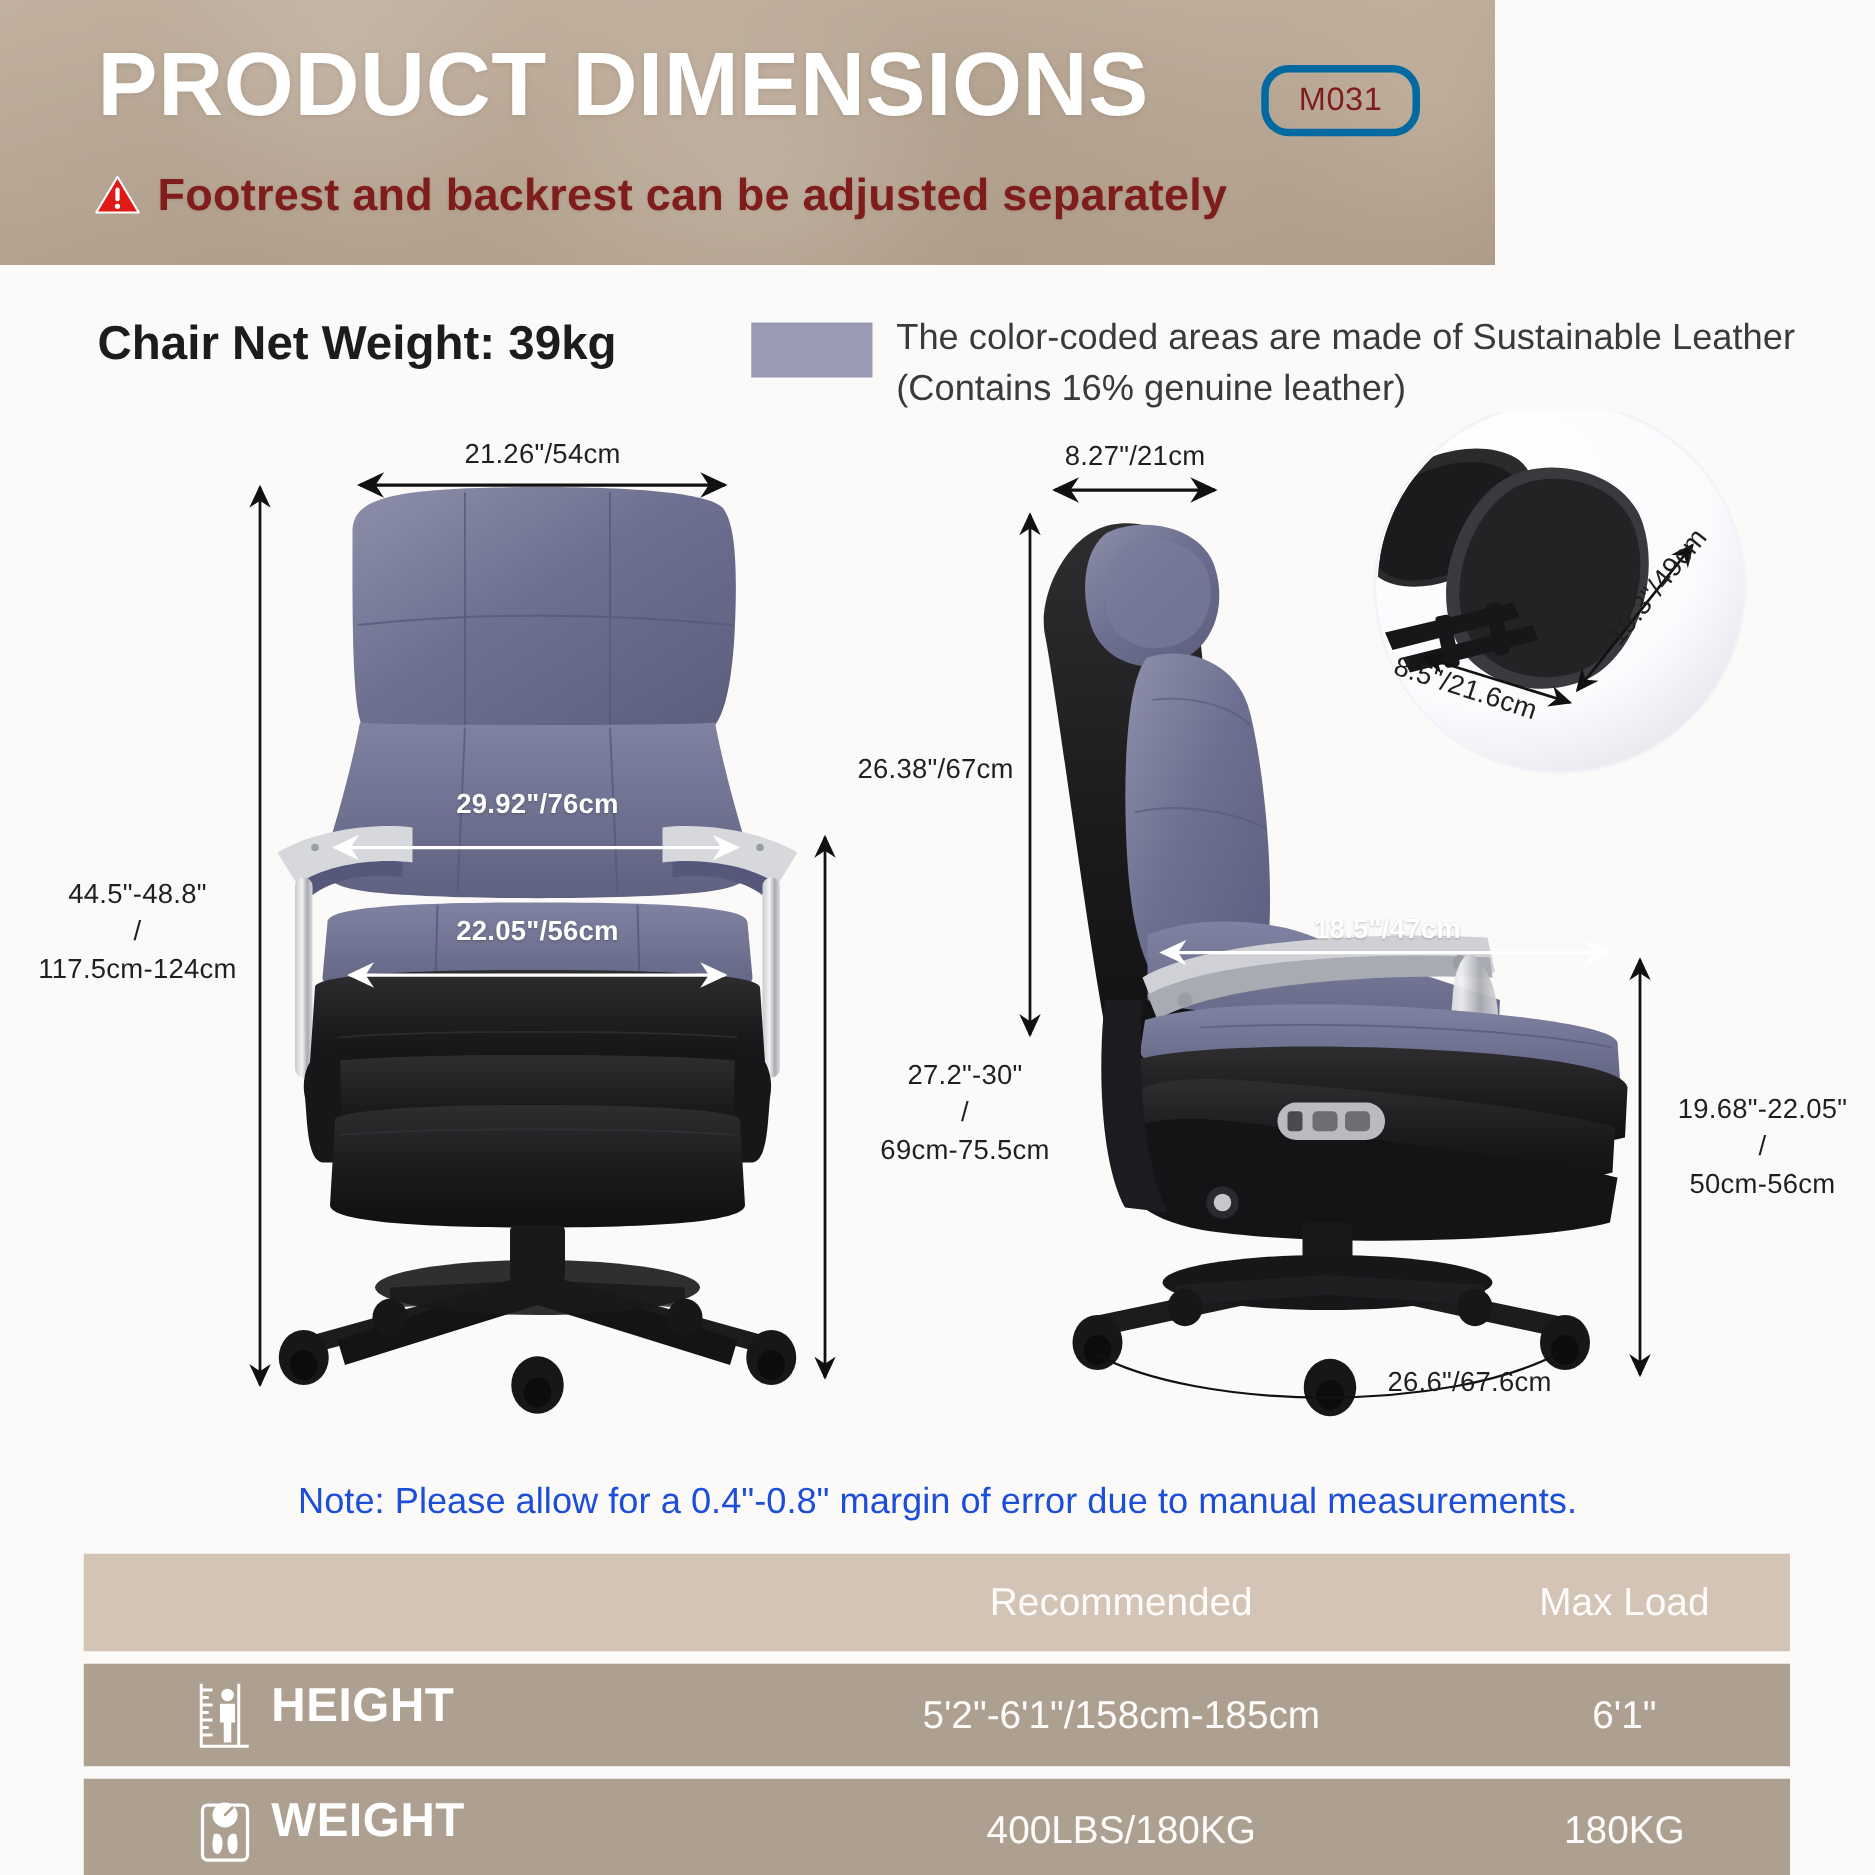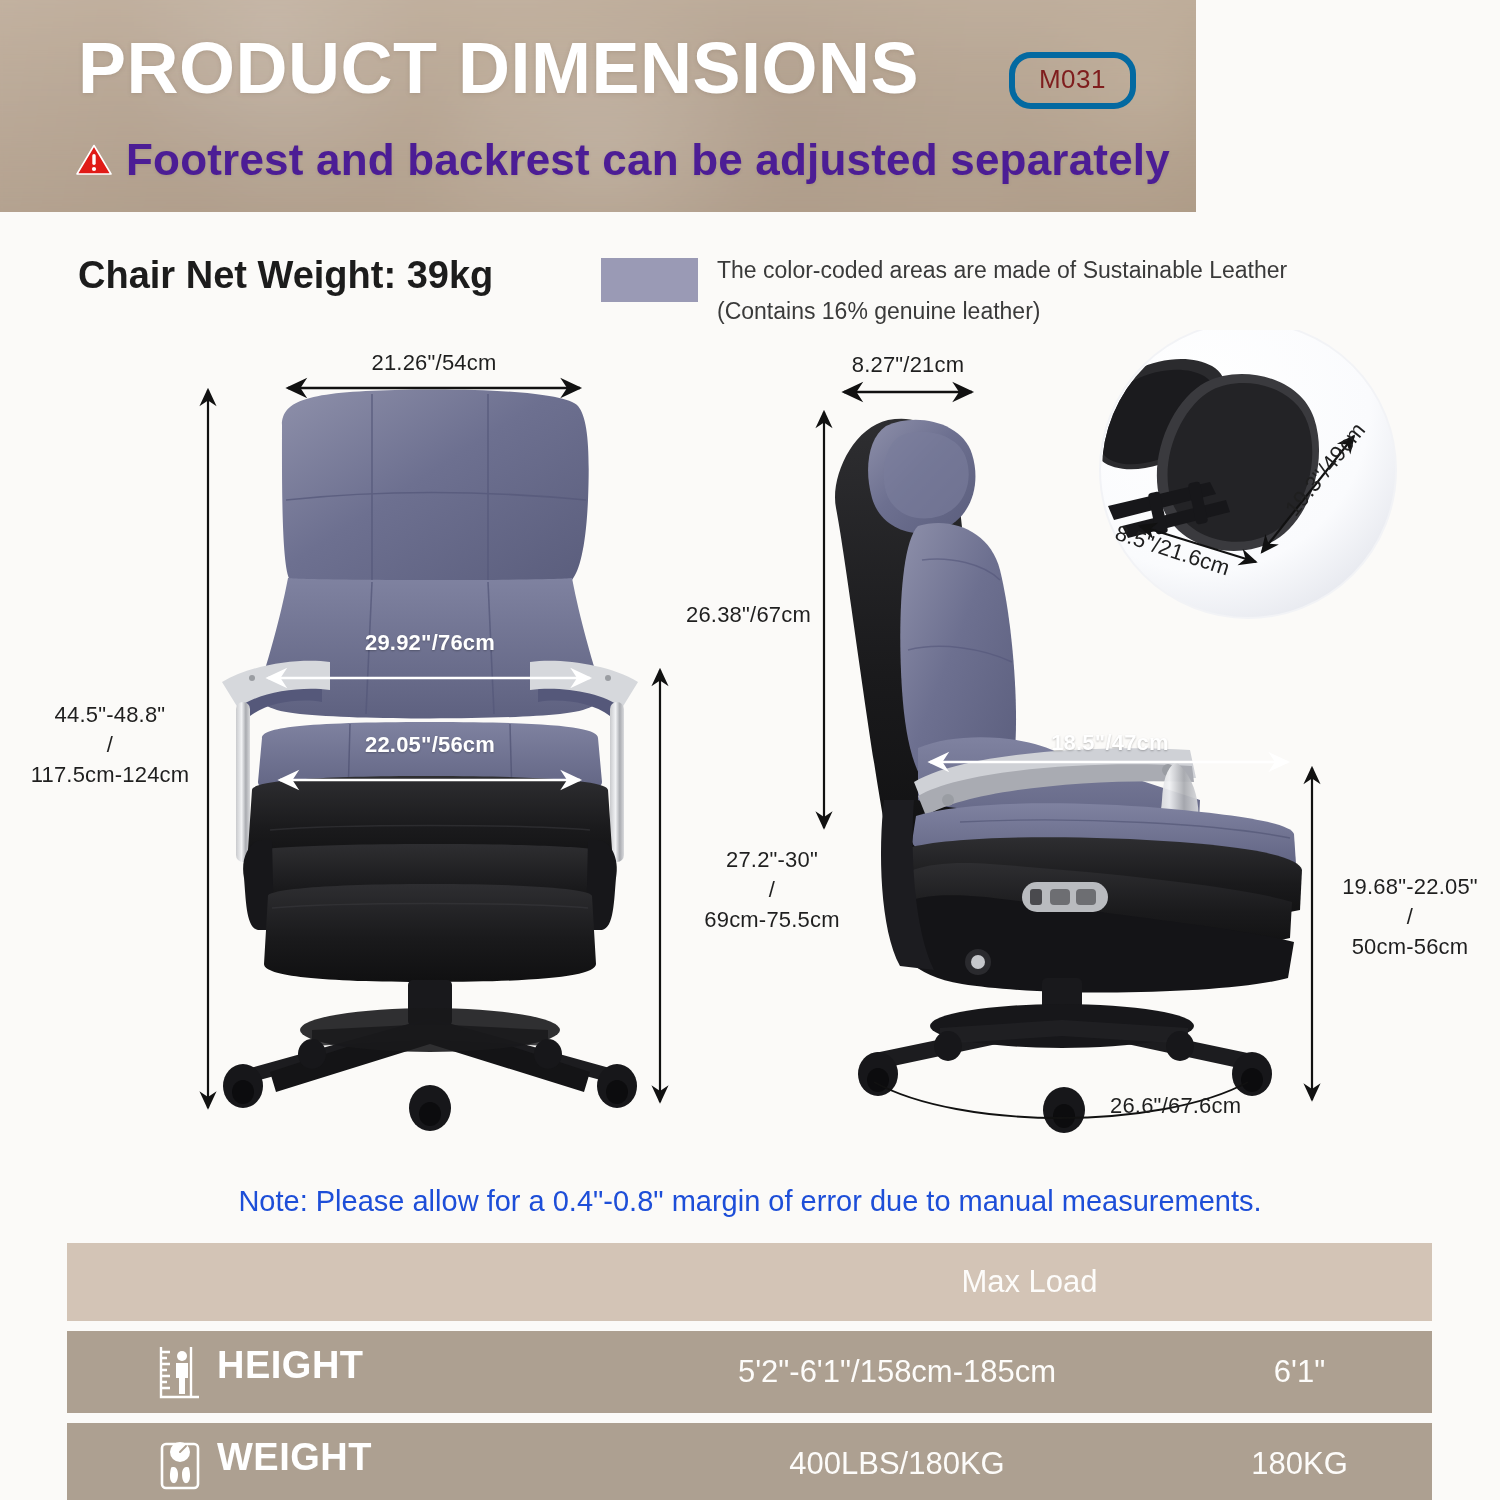--- a/index.html
+++ b/index.html
@@ -42,21 +42,21 @@
     font-family:"Liberation Sans","DejaVu Sans",sans-serif;
     text-shadow:0 1px 4px rgba(120,100,80,.25);
     white-space:nowrap;
   }
   .subtitle-row{
     position:absolute;left:76px;top:135px;
     display:flex;align-items:center;gap:14px;white-space:nowrap;
   }
   .warn-icon{width:36px;height:32px;display:block;}
   .subtitle{
-    font-size:44px;font-weight:600;color:#4c1d95;
+    font-size:36px;font-weight:600;color:#7f1d1d;
     letter-spacing:.2px;
     text-shadow:0 1px 3px rgba(120,100,80,.22);
   }
   .model-badge{
     position:absolute;right:60px;top:52px;
     border:6px solid #0369a1;border-radius:22px;
     padding:6px 24px 8px;
     font-size:26px;font-weight:500;color:#7f1d1d;letter-spacing:.5px;
   }
 
@@ -64,21 +64,21 @@
   .netweight{
     position:absolute;left:78px;top:254px;
     font-size:38px;font-weight:700;color:#1c1c1c;white-space:nowrap;
   }
   .swatch{
     position:absolute;left:601px;top:258px;width:97px;height:44px;
     background:#9a9ab5;
   }
   .legend-text{
     position:absolute;left:717px;top:250px;width:760px;
-    font-size:23px;line-height:41px;color:#3a3a3a;
+    font-size:29px;line-height:41px;color:#3a3a3a;
   }
 
   
   .canvas{position:absolute;left:0;top:330px;width:1500px;height:860px;}
   .canvas svg{position:absolute;left:0;top:0;}
 
   .dimlabel{
     position:absolute;font-size:22px;color:#1f1f1f;font-weight:500;
     white-space:nowrap;letter-spacing:.2px;
   }
@@ -396,20 +396,21 @@
 
     <div class="dimlabel" style="left:1120px;top:190px;transform:rotate(18deg);transform-origin:left top;">8.5"/21.6cm</div>
   </div>
 
   <div class="note">Note: Please allow for a 0.4"-0.8" margin of error due to manual measurements.</div>
 
   <div class="spec-table">
 
     <div class="srow head" style="background: rgb(211, 196, 182);">
       <div class="cell-label"></div>
+      <div class="cell-rec">Recommended</div>
       <div class="cell-max">Max Load</div>
     </div>
 
     <div class="srow body" style="background: rgb(173, 160, 145);">
       <div class="cell-label">
         <svg class="row-icon" viewBox="0 0 46 56">
           <g fill="none" stroke="#fff" stroke-width="2.4">
             <path d="M4,3 L4,53 L42,53"></path>
             <path d="M4,8 L13,8 M4,14 L10,14 M4,20 L13,20 M4,26 L10,26 M4,32 L13,32 M4,38 L10,38 M4,44 L13,44"></path>
             <path d="M34,3 L34,53"></path>

